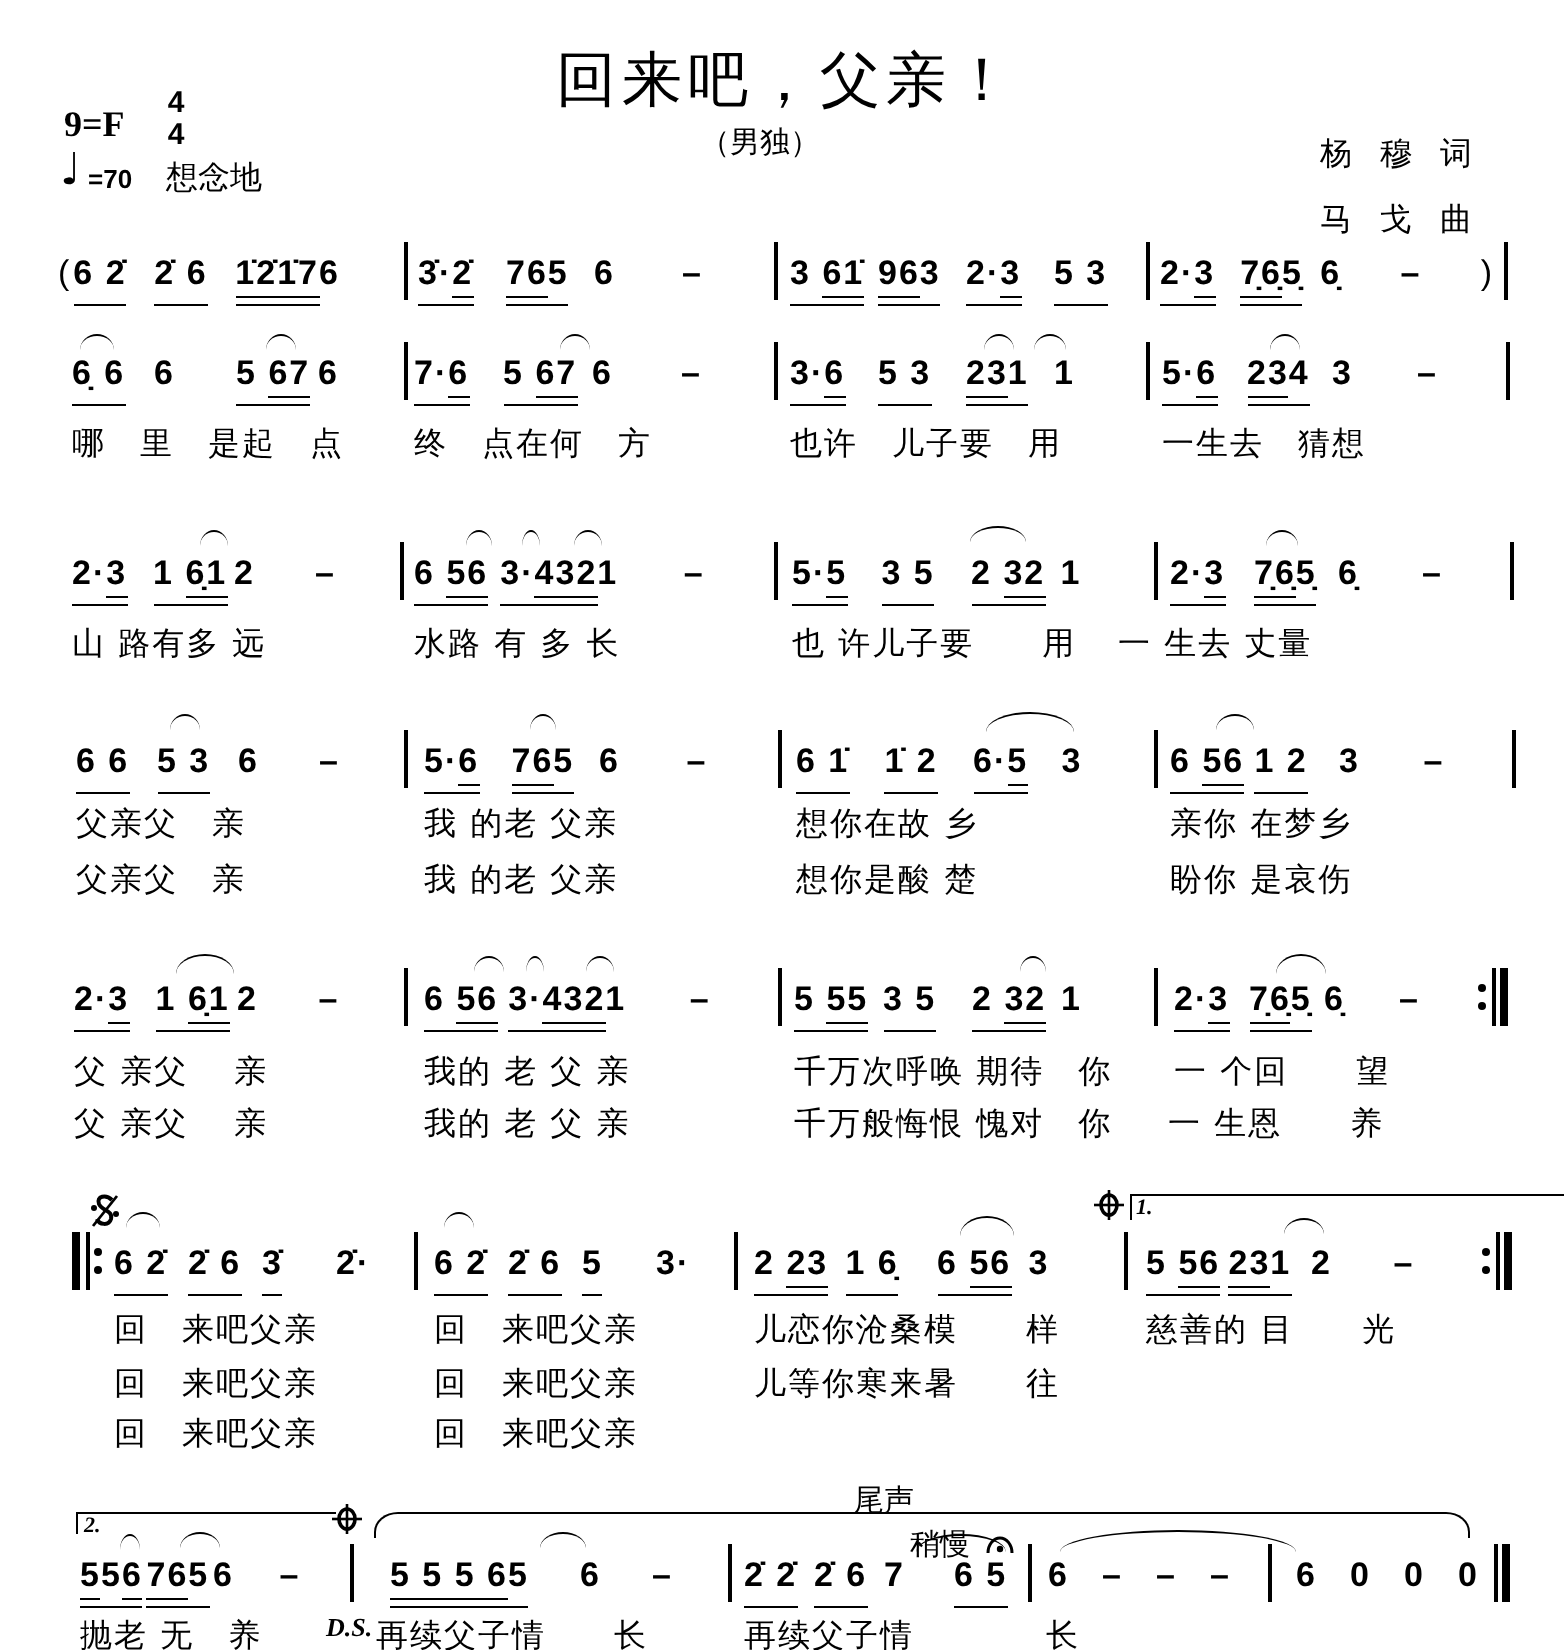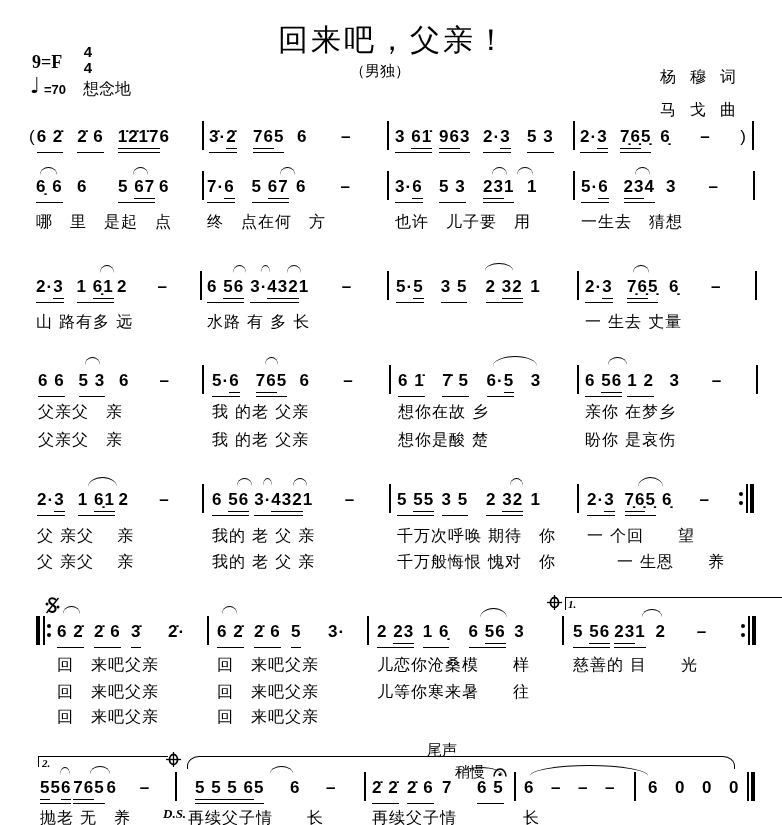--- a/index.html
+++ b/index.html
@@ -159,21 +159,22 @@
   <div class="m" style="left:585px;width:168px">
     <span class="bt"><span class="b1"><span>2·</span><span class="b2">3</span></span></span>
     <span class="bt"><span class="b1"><span class="b2">7̣6̣</span><span>5̣</span></span></span>
     <span class="bt">6̣</span>
     <span class="bt">–</span>
   </div>
   <div class="bar" style="left:755px"></div>
 
   <div class="ly" style="left:36px;top:37px">山 路有多 远</div>
   <div class="ly" style="left:207px;top:37px">水路 有 多 长</div>
-  <div class="ly" style="left:585px;top:37px">一 生去 丈量</div>
+  <div class="ly" style="left:396px;top:37px">也 许儿子要　　用</div>
+  <div class="ly" style="left:559px;top:37px">一 生去 丈量</div>
 </div>
 
 <div class="sys" style="top:369px">
   <div class="slur" style="left:85px;width:15px;top:-12px"></div>
   <div class="slur" style="left:265px;width:13px;top:-12px"></div>
   <div class="slur" style="left:493px;width:44px;top:-13px;height:9px"></div>
   <div class="slur" style="left:608px;width:19px;top:-12px"></div>
 
   <div class="m" style="left:38px;width:162px">
     <span class="bt"><span class="b1">6 6</span></span>
@@ -184,21 +185,21 @@
   <div class="bar" style="left:202px"></div>
   <div class="m" style="left:212px;width:175px">
     <span class="bt"><span class="b1"><span>5·</span><span class="b2">6</span></span></span>
     <span class="bt"><span class="b1"><span class="b2">76</span><span>5</span></span></span>
     <span class="bt">6</span>
     <span class="bt">–</span>
   </div>
   <div class="bar" style="left:389px"></div>
   <div class="m" style="left:398px;width:177px">
     <span class="bt"><span class="b1">6 1̇</span></span>
-    <span class="bt"><span class="b1">7̇ 5</span></span>
+    <span class="bt"><span class="b1">1̇ 2</span></span>
     <span class="bt"><span class="b1"><span>6·</span><span class="b2">5</span></span></span>
     <span class="bt">3</span>
   </div>
   <div class="bar" style="left:577px"></div>
   <div class="m" style="left:585px;width:169px">
     <span class="bt"><span class="b1"><span>6 </span><span class="b2">56</span></span></span>
     <span class="bt"><span class="b1">1 2</span></span>
     <span class="bt">3</span>
     <span class="bt">–</span>
   </div>
@@ -256,21 +257,21 @@
     <span class="thick" style="left:11px"></span>
   </div>
 
   <div class="ly" style="left:37px;top:38px">父 亲父　 亲</div>
   <div class="ly" style="left:37px;top:64px">父 亲父　 亲</div>
   <div class="ly" style="left:212px;top:38px">我的 老 父 亲</div>
   <div class="ly" style="left:212px;top:64px">我的 老 父 亲</div>
   <div class="ly" style="left:397px;top:38px">千万次呼唤 期待　你</div>
   <div class="ly" style="left:397px;top:64px">千万般悔恨 愧对　你</div>
   <div class="ly" style="left:587px;top:38px">一 个回　　望</div>
-  <div class="ly" style="left:617px;top:64px">一 生恩　　养</div>
+  <div class="ly" style="left:584px;top:64px">一 生恩　　养</div>
 </div>
 
 <div class="sys" style="top:620px">
   <svg style="position:absolute;left:44px;top:-24px" width="17" height="19" viewBox="0 0 17 19">
     <path d="M12 4 C9 1,4 2,5.5 6 C7 9.5,12.5 9,11.5 13.5 C10.5 17,5.5 16.5,4.5 13.5" fill="none" stroke="#000" stroke-width="2"></path>
     <line x1="2.5" y1="17" x2="14.5" y2="2" stroke="#000" stroke-width="1.4"></line>
     <circle cx="3" cy="8" r="1.5" fill="#000"></circle>
       <circle cx="14" cy="11" r="1.5" fill="#000"></circle>
   </svg>
   <div class="slur" style="left:63px;width:17px;top:-14px"></div>

